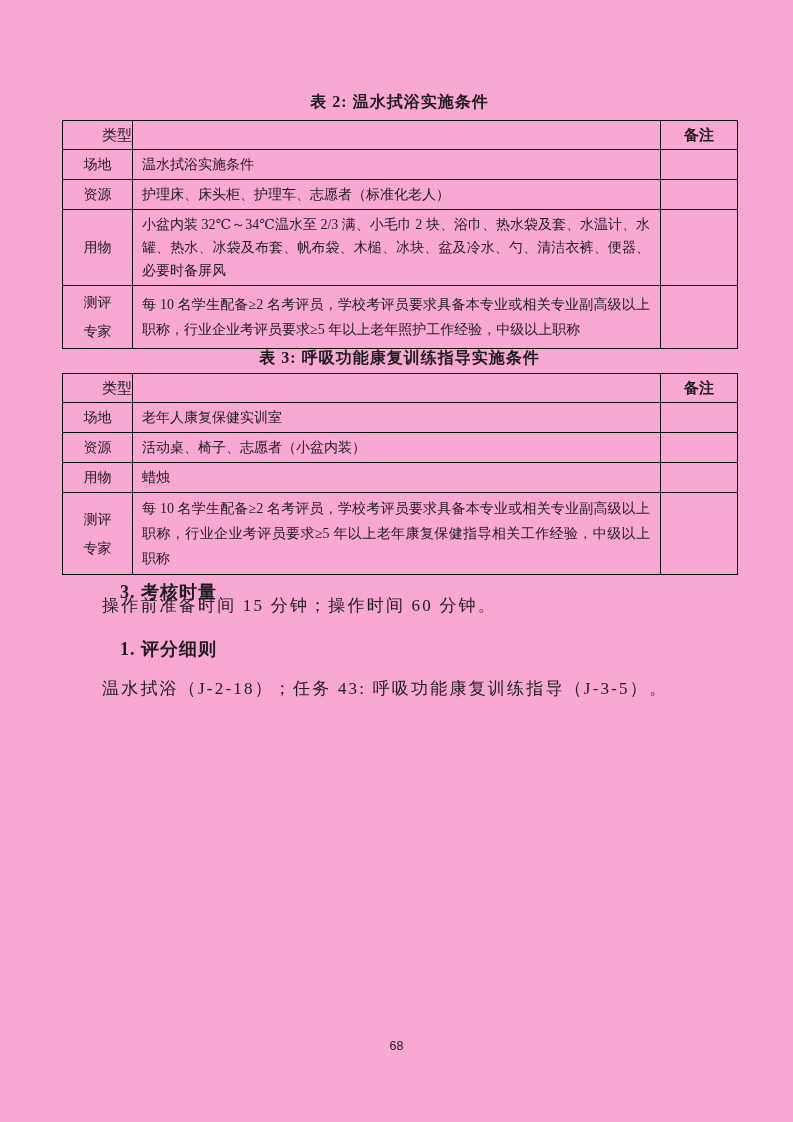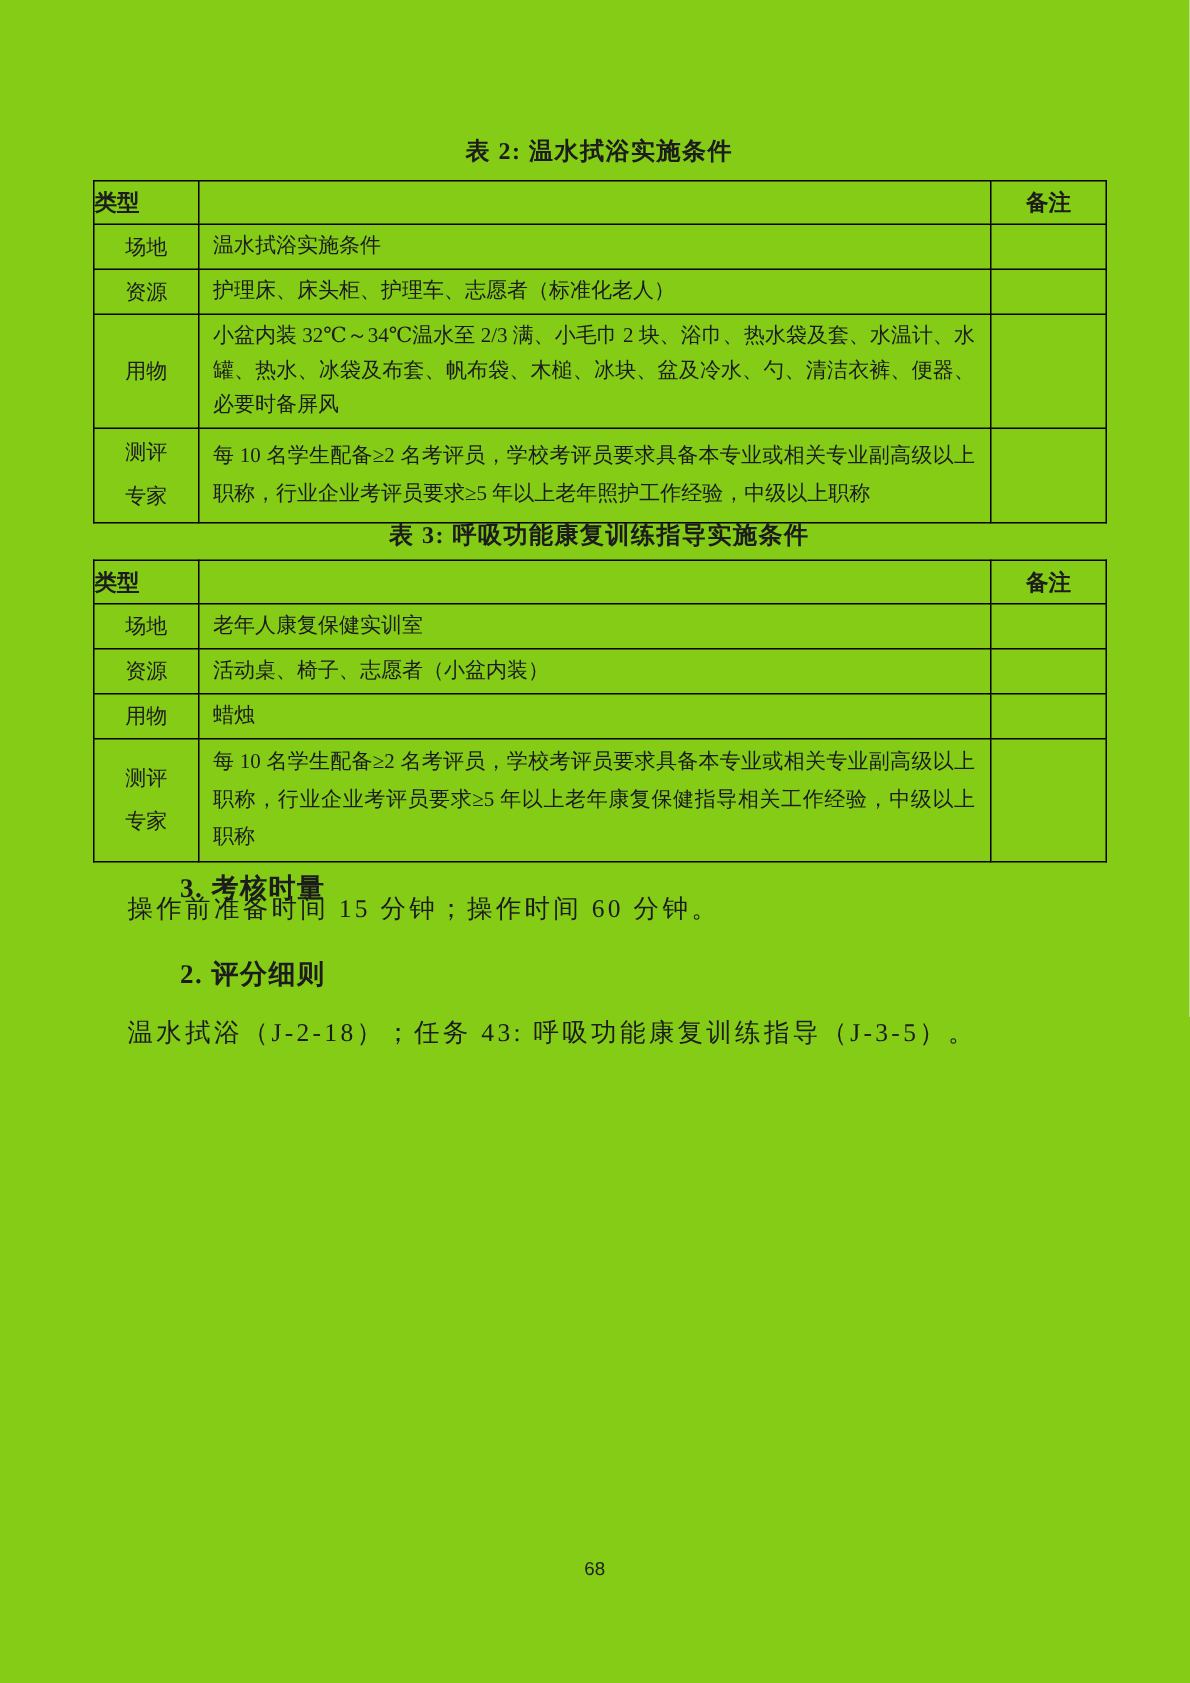--- a/index.html
+++ b/index.html
@@ -2,21 +2,21 @@
 <html><head>
 <meta charset="utf-8">
 <style>
   * { margin: 0; padding: 0; box-sizing: border-box; }
   html, body { background: #e8e8e8; }
   .page {
     position: relative;
     width: 793px;
     height: 1122px;
     margin: 0 auto;
-    background: #84cc16;
+    background: #f9a8d4;
     font-family: "Liberation Serif", "DejaVu Serif", serif;
     color: #1c1c1c;
     overflow: hidden;
     padding-left: 36px;
   }
   .caption {
     position: absolute;
     left: 62px;
     width: 675px;
     text-align: center;
@@ -40,22 +40,22 @@
   .cond-table td {
     border: 1px solid #000;
     font-size: 14px;
     vertical-align: middle;
   }
   .cond-table td.label-cell {
     text-align: center;
     padding: 2px 4px;
   }
   .cond-table td.header-type {
-    text-align: left;
-    font-weight: bold;
+    text-align: right;
+    font-weight: normal;
     font-size: 15px;
   }
   .cond-table td.header-remark {
     text-align: center;
     font-weight: bold;
     font-size: 15px;
   }
   .cond-table td.content-cell {
     text-align: left;
     padding: 3px 10px 3px 9px;
@@ -75,21 +75,21 @@
     left: 120px;
     font-weight: bold;
     font-size: 18px;
     line-height: 22px;
     letter-spacing: 1px;
   }
   .heading-3 { top: 557px; margin-top: 24px; }
   .heading-4 { top: 638px; }
   .body-para {
     position: absolute;
-    left: 85px;
+    left: 102px;
     width: 640px;
     font-size: 17px;
     line-height: 22px;
     letter-spacing: 2.2px;
     white-space: nowrap;
   }
   .para-1 { top: 595px; }
   .para-2 { top: 678px; }
   .para-2 .para-line + .para-line { margin-top: 26px; }
   .page-number {
@@ -184,20 +184,20 @@
       <td></td>
     </tr>
   </tbody>
     </table>
 
   <div class="section-heading heading-3">3. 考核时量</div>
   <div class="body-para para-1">
     <div class="para-line">操作前准备时间 15 分钟；操作时间 60 分钟。</div>
   </div>
 
-  <div class="section-heading heading-4">2. 评分细则</div>
+  <div class="section-heading heading-4">1. 评分细则</div>
   <div class="body-para para-2">
     <div class="para-line">温水拭浴（J-2-18）；任务 43: 呼吸功能康复训练指导（J-3-5）。</div>
   </div>
 
   <div class="page-number">68</div>
 
 </div>
 
 </body></html>

